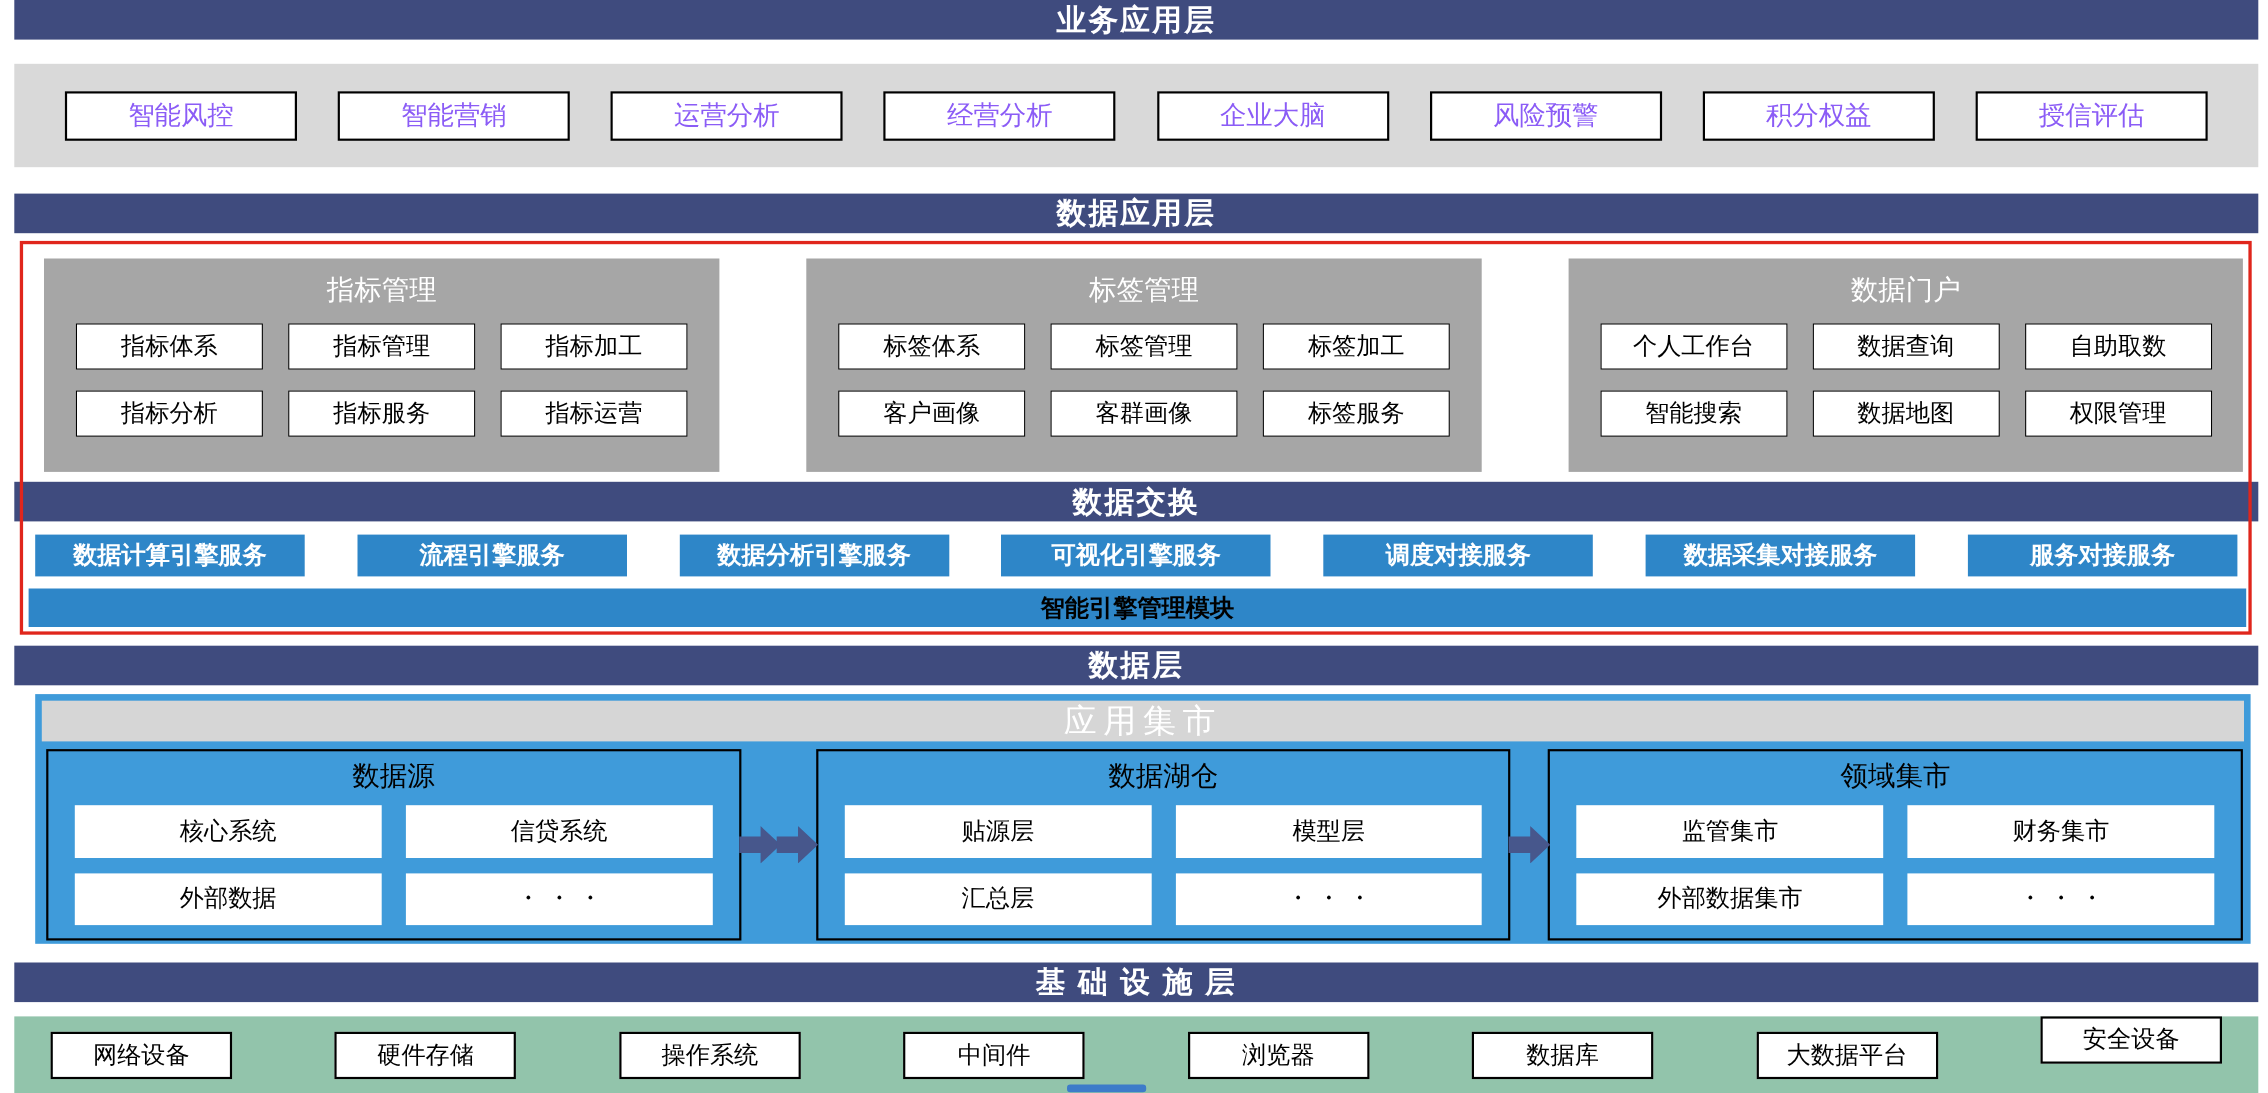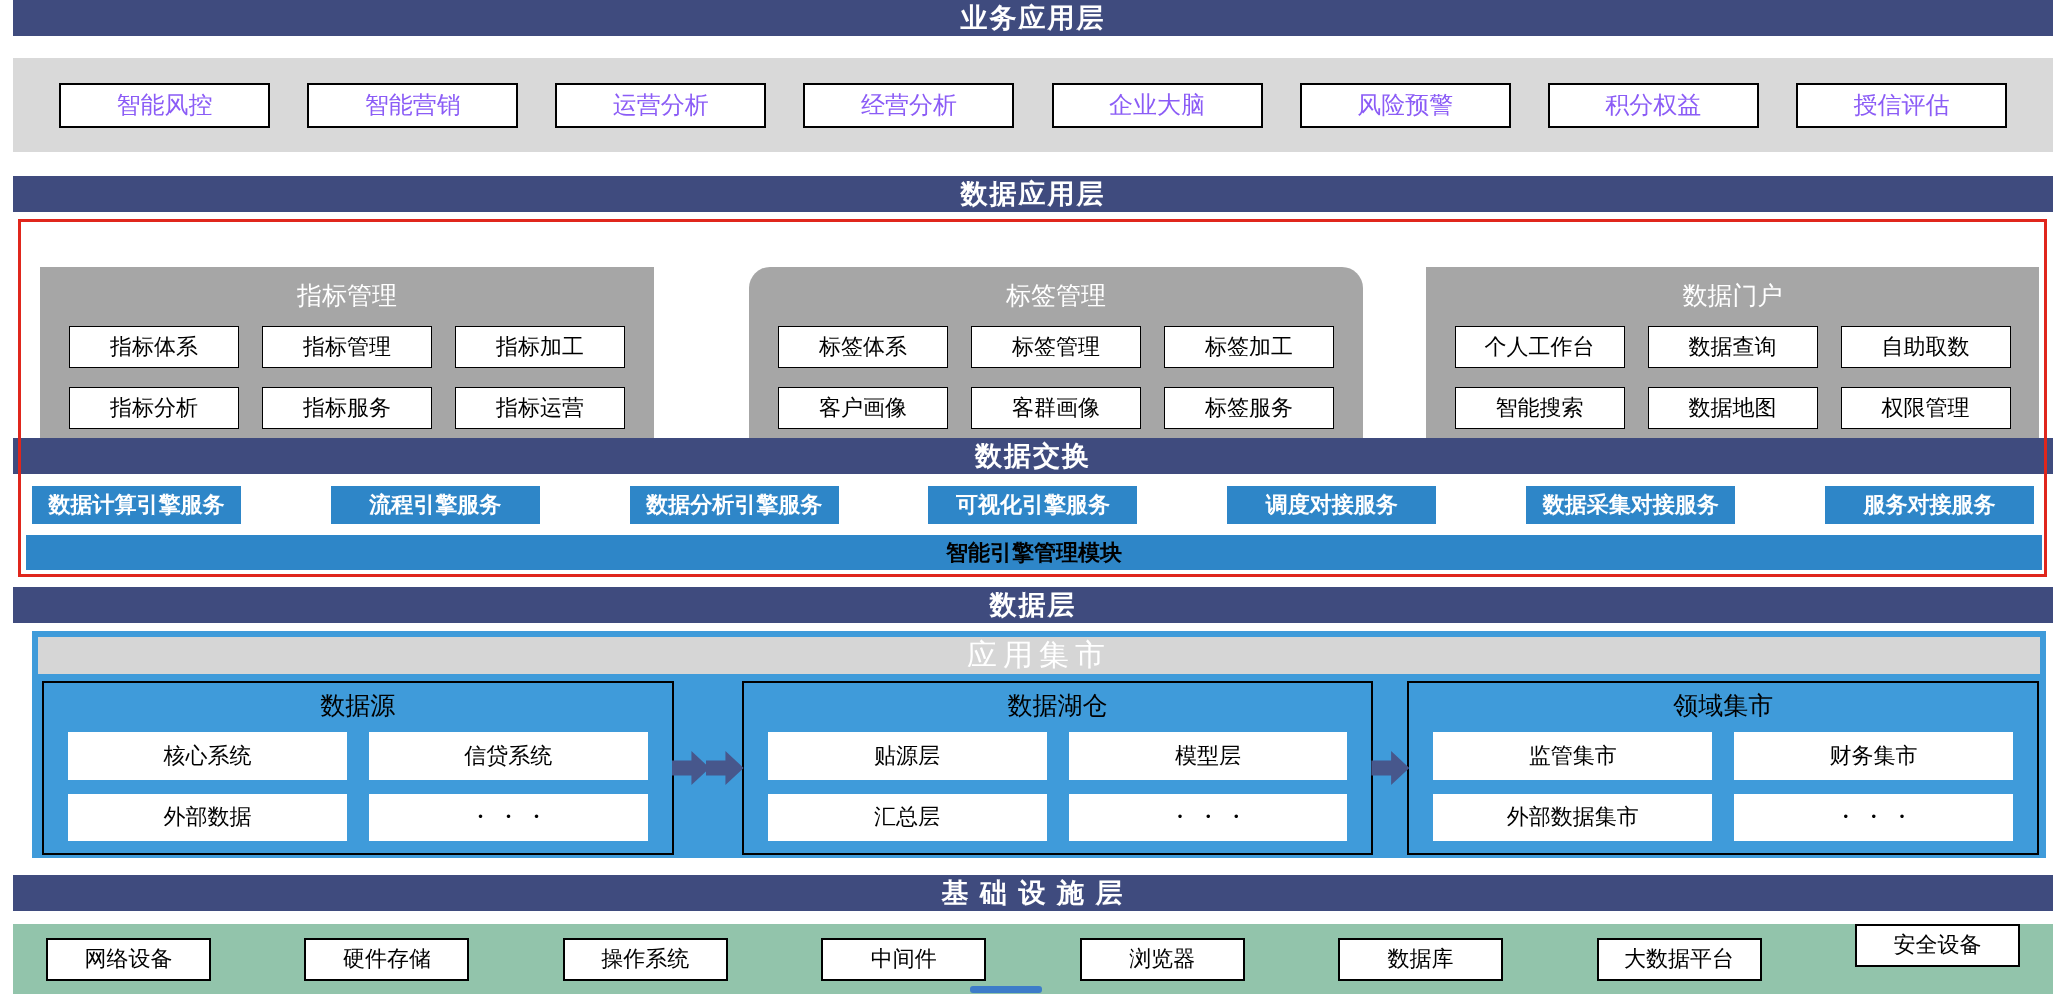--- a/index.html
+++ b/index.html
@@ -18,35 +18,35 @@
                justify-content:space-between; padding:0 46px; }
   .wbox { width:211px; height:45px; background:#fff; border:2px solid #000;
           display:flex; align-items:center; justify-content:center; font-size:24px; color:#8b5cf6; }
 
   
   .red-frame { position:absolute; left:18px; top:219px; width:2029px; height:358px;
                border:3px solid #E0261C; z-index:6; pointer-events:none; }
 
   
   .gpanel { position:absolute; top:235px; height:194px; background:#A6A6A6;
-            display:flex; flex-direction:column; align-items:center; padding-top:12px;margin-top:32px; }
+            display:flex; flex-direction:column; align-items:center; padding-top:12px; }
   .gp1 { left:40px; width:614px; }
-  .gp2 { left:749px; width:614px;border-radius:21px; }
+  .gp2 { left:733px; width:614px; }
   .gp3 { left:1426px; width:613px; }
   .gpanel-title { color:#fff; font-size:25px; margin-bottom:14px; }
   .squiggle { text-decoration-style:wavy;
               text-decoration-color:#ff1f14; text-decoration-thickness:2px; text-underline-offset:5px; }
   .gpanel-grid { display:grid; grid-template-columns:repeat(3,170px); column-gap:23px; row-gap:19px; }
   .wbox2 { height:42px; background:#fff; border:1px solid #000;
            display:flex; align-items:center; justify-content:center; font-size:22px; color:#000; }
 
   
   .services-row { position:absolute; left:13px; top:486px; width:2040px; height:38px;
                   display:flex; justify-content:space-between; padding:0 19px; }
-  .svc-btn { width:209px; height:38px; background:#2E86C8; color:#fff; font-size:22px; font-weight:bold;
+  .svc-btn { width:245px; height:38px; background:#2E86C8; color:#fff; font-size:22px; font-weight:bold;
              display:flex; align-items:center; justify-content:center;font-family:Liberation Mono, monospace; }
   .engine-bar { position:absolute; left:26px; top:535px; width:2016px; height:35px;
                 background:#2E86C8; color:#000000; font-size:22px; font-weight:bold;
                 display:flex; align-items:center; justify-content:center; }
 
   
   .data-panel { position:absolute; left:32px; top:631px; width:2014px; height:227px; background:#3F9BDA; }
   .mart-strip { margin:6px 6px 0 6px; height:37px; background:#D6D6D6; color:#fff;
                 font-family:"Liberation Serif","DejaVu Serif",serif; font-size:30px; letter-spacing:6px;
                 display:flex; align-items:center; justify-content:center; }

